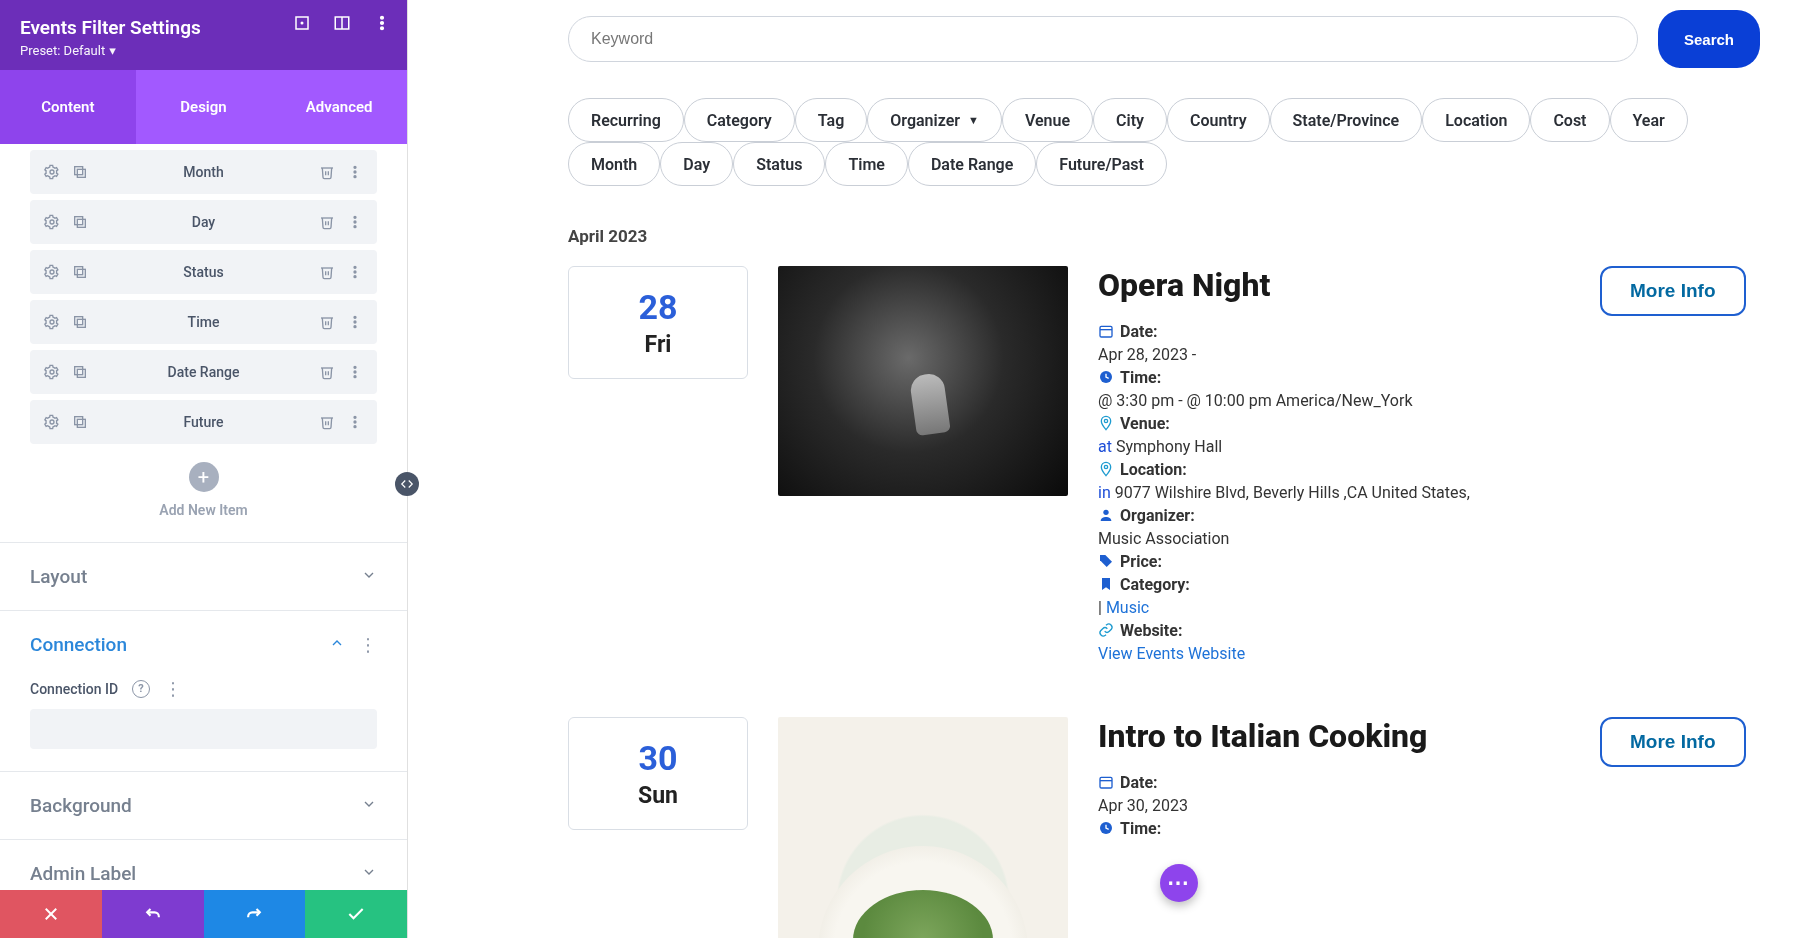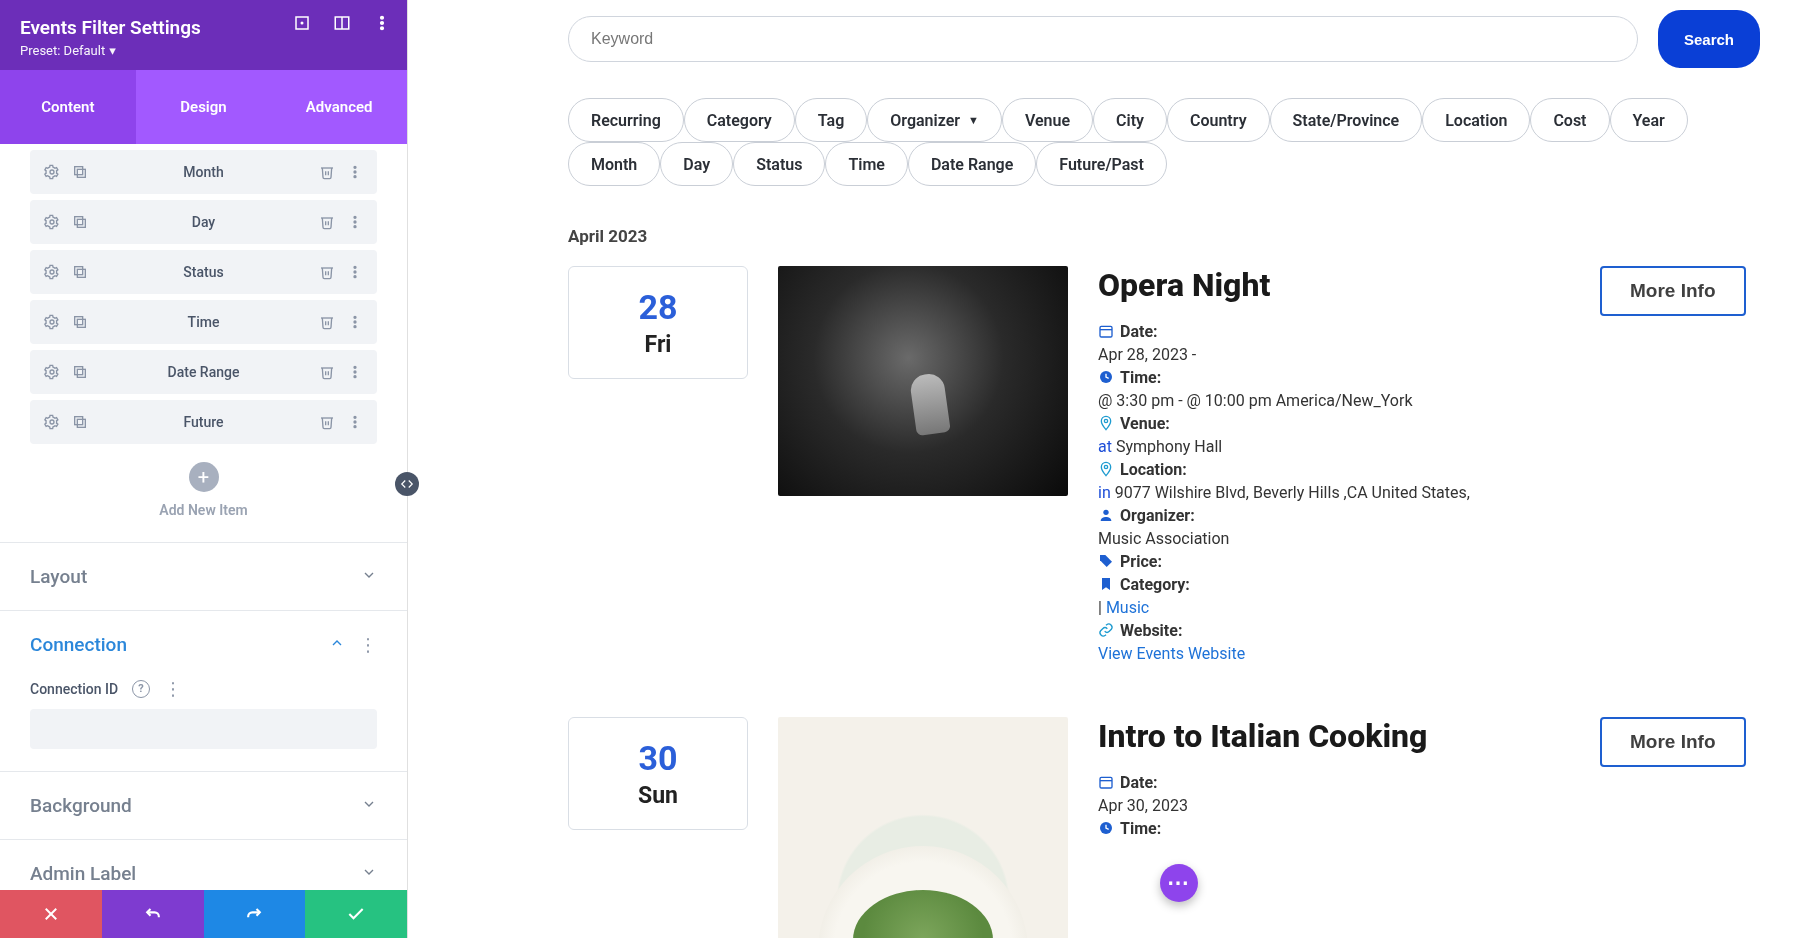--- a/index.html
+++ b/index.html
@@ -79,21 +79,21 @@
 .evt-img.cook { background: radial-gradient(circle at 50% 80%, #e8ede4 0%, #e8ede4 36%, #f4f1ea 37%, #f4f1ea 100%);}
 .evt-img.cook::before{content:"";position:absolute;}
 
 .evt-info .title { font-size:32px; font-weight:800; color:#1a1a1a; margin-bottom:18px;}
 .meta-line { margin-bottom:4px; font-size:16px; color:#333;}
 .meta-label { font-weight:700; }
 .meta-icn { display:inline-flex; width:16px; height:16px; margin-right:6px; vertical-align:-2px;}
 .meta-icn svg{width:16px;height:16px;}
 .ital { color:#1d4ed8; }
 .link { color:#1e72d8; cursor:pointer;}
-.moreinfo { border:2px solid #1e5fd0; color:#404040; background:#fff; height:50px; padding:0 28px; border-radius:4px; font-size:19px; font-weight:600; cursor:pointer; white-space:nowrap;}
+.moreinfo { border:2px solid #1e5fd0; color:#0369a1; background:#fff; height:50px; padding:0 28px; border-radius:12px; font-size:19px; font-weight:600; cursor:pointer; white-space:nowrap;}
 
 .fab { position:fixed; bottom:36px; left:1160px; width:38px; height:38px; border-radius:50%; background:#8e44ec; display:flex; align-items:center; justify-content:center; cursor:pointer; box-shadow:0 4px 10px rgba(0,0,0,.25);}
 .fab span{color:#fff;font-size:22px;line-height:0;letter-spacing:2px;font-weight:700;}
 
 
 .ic-blue svg{fill:#1e5fd0;stroke:#1e5fd0;}
 .ic-teal svg{fill:#1e9bd0;stroke:#1e9bd0;}
 </style>
 </head>
 <body>

